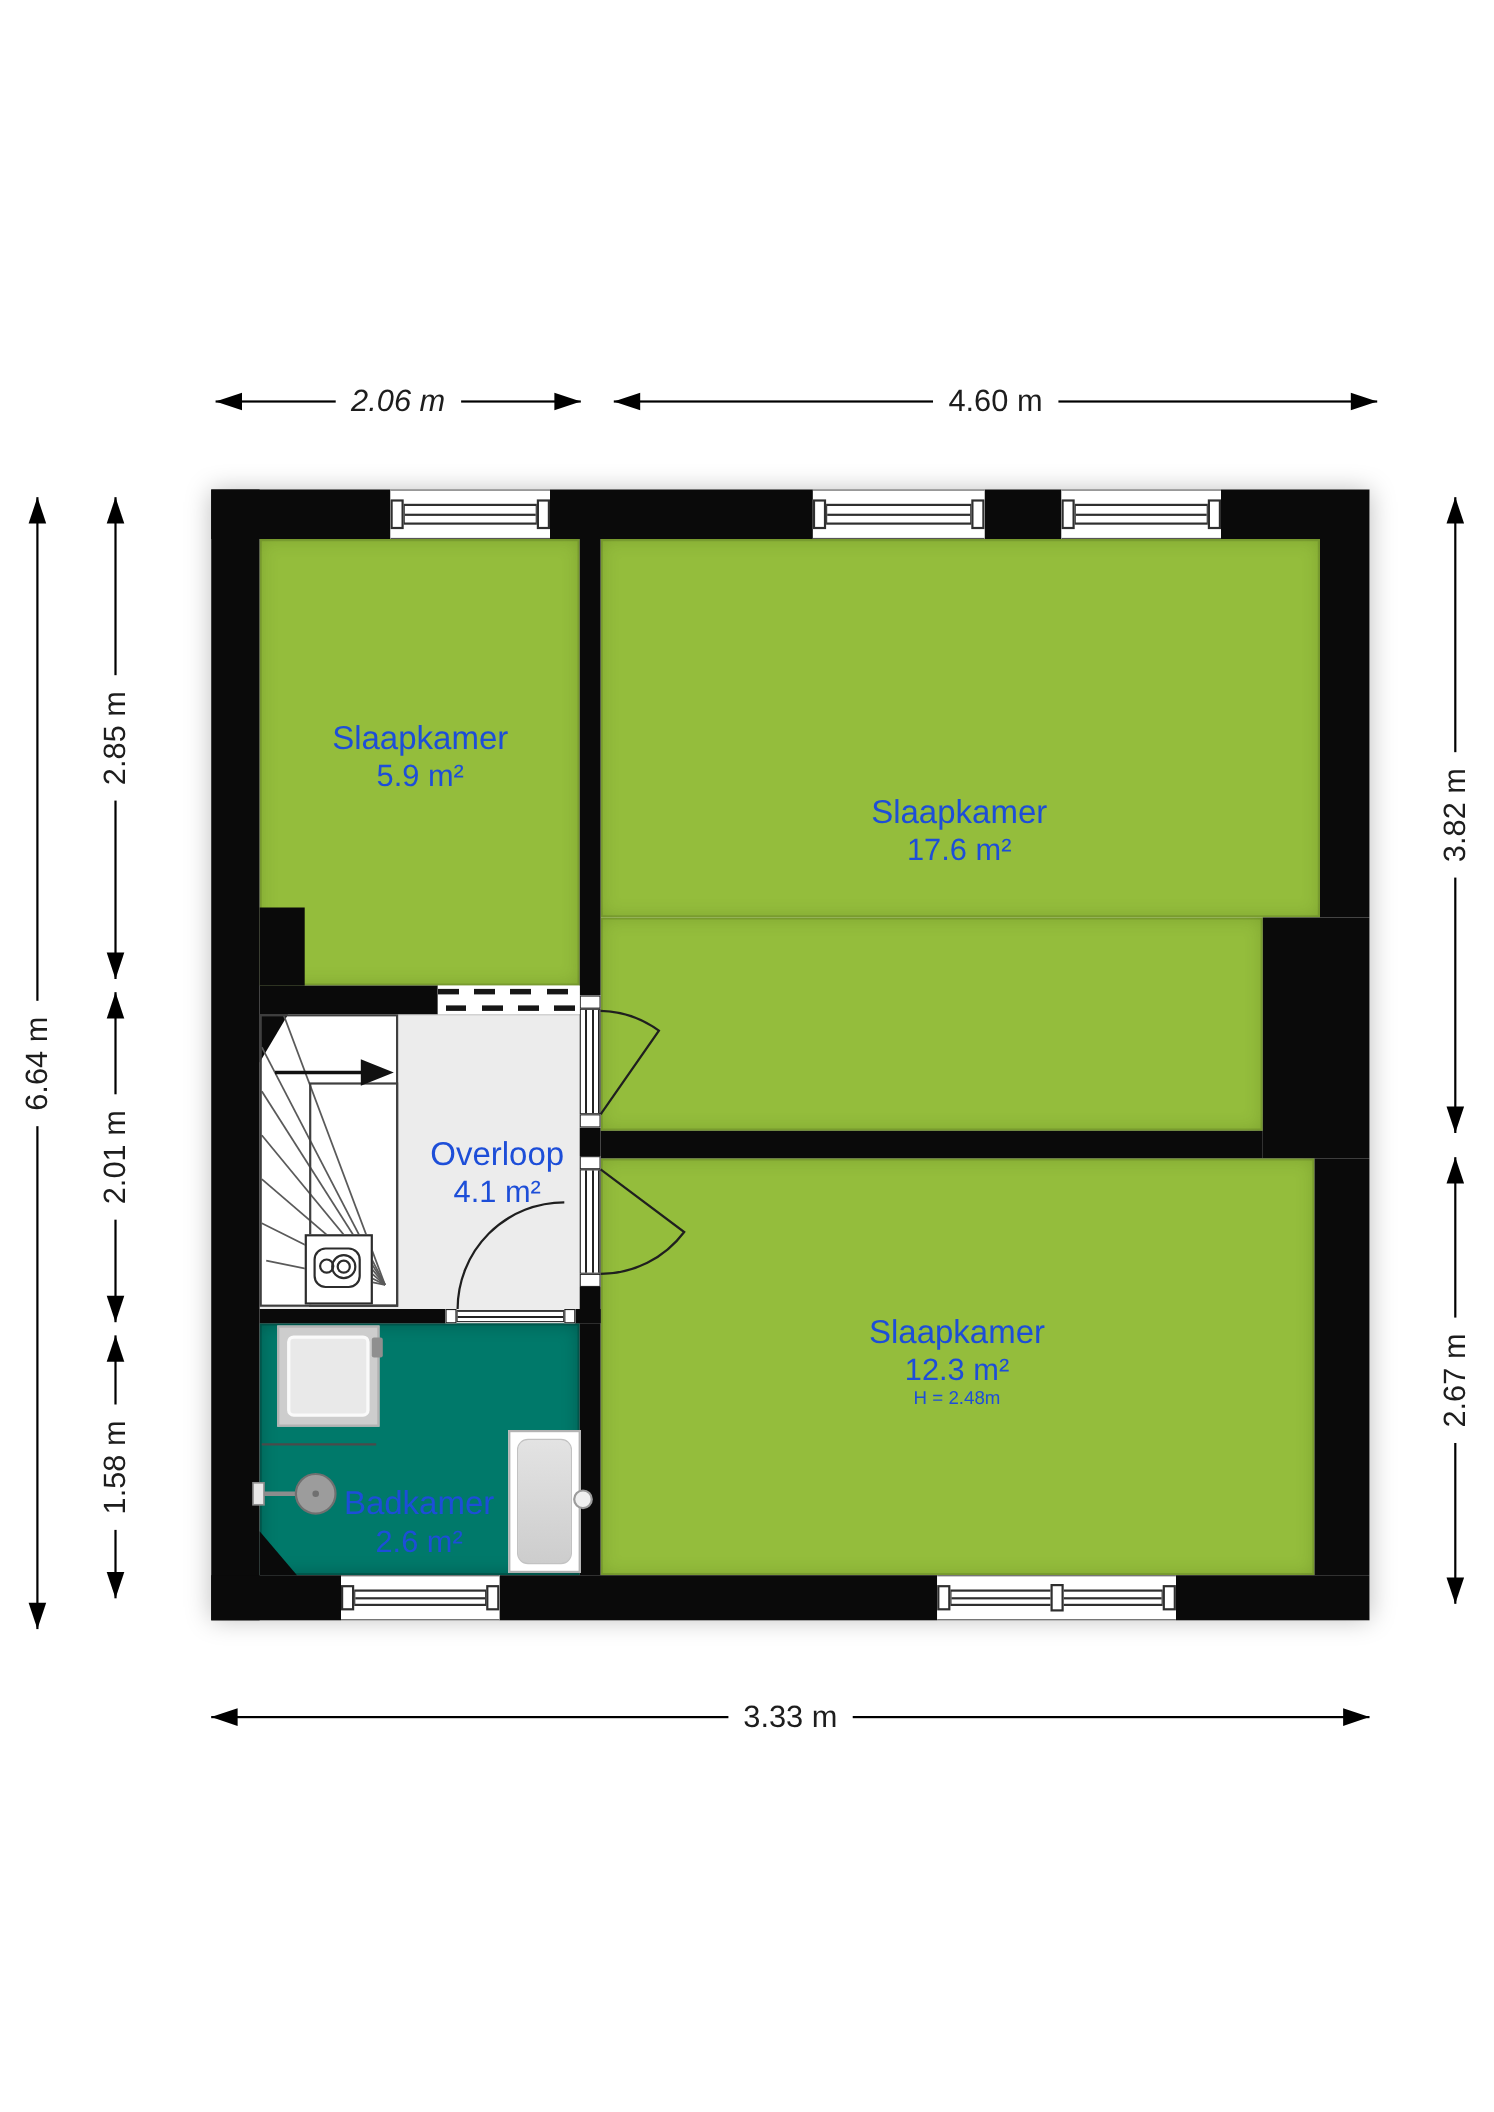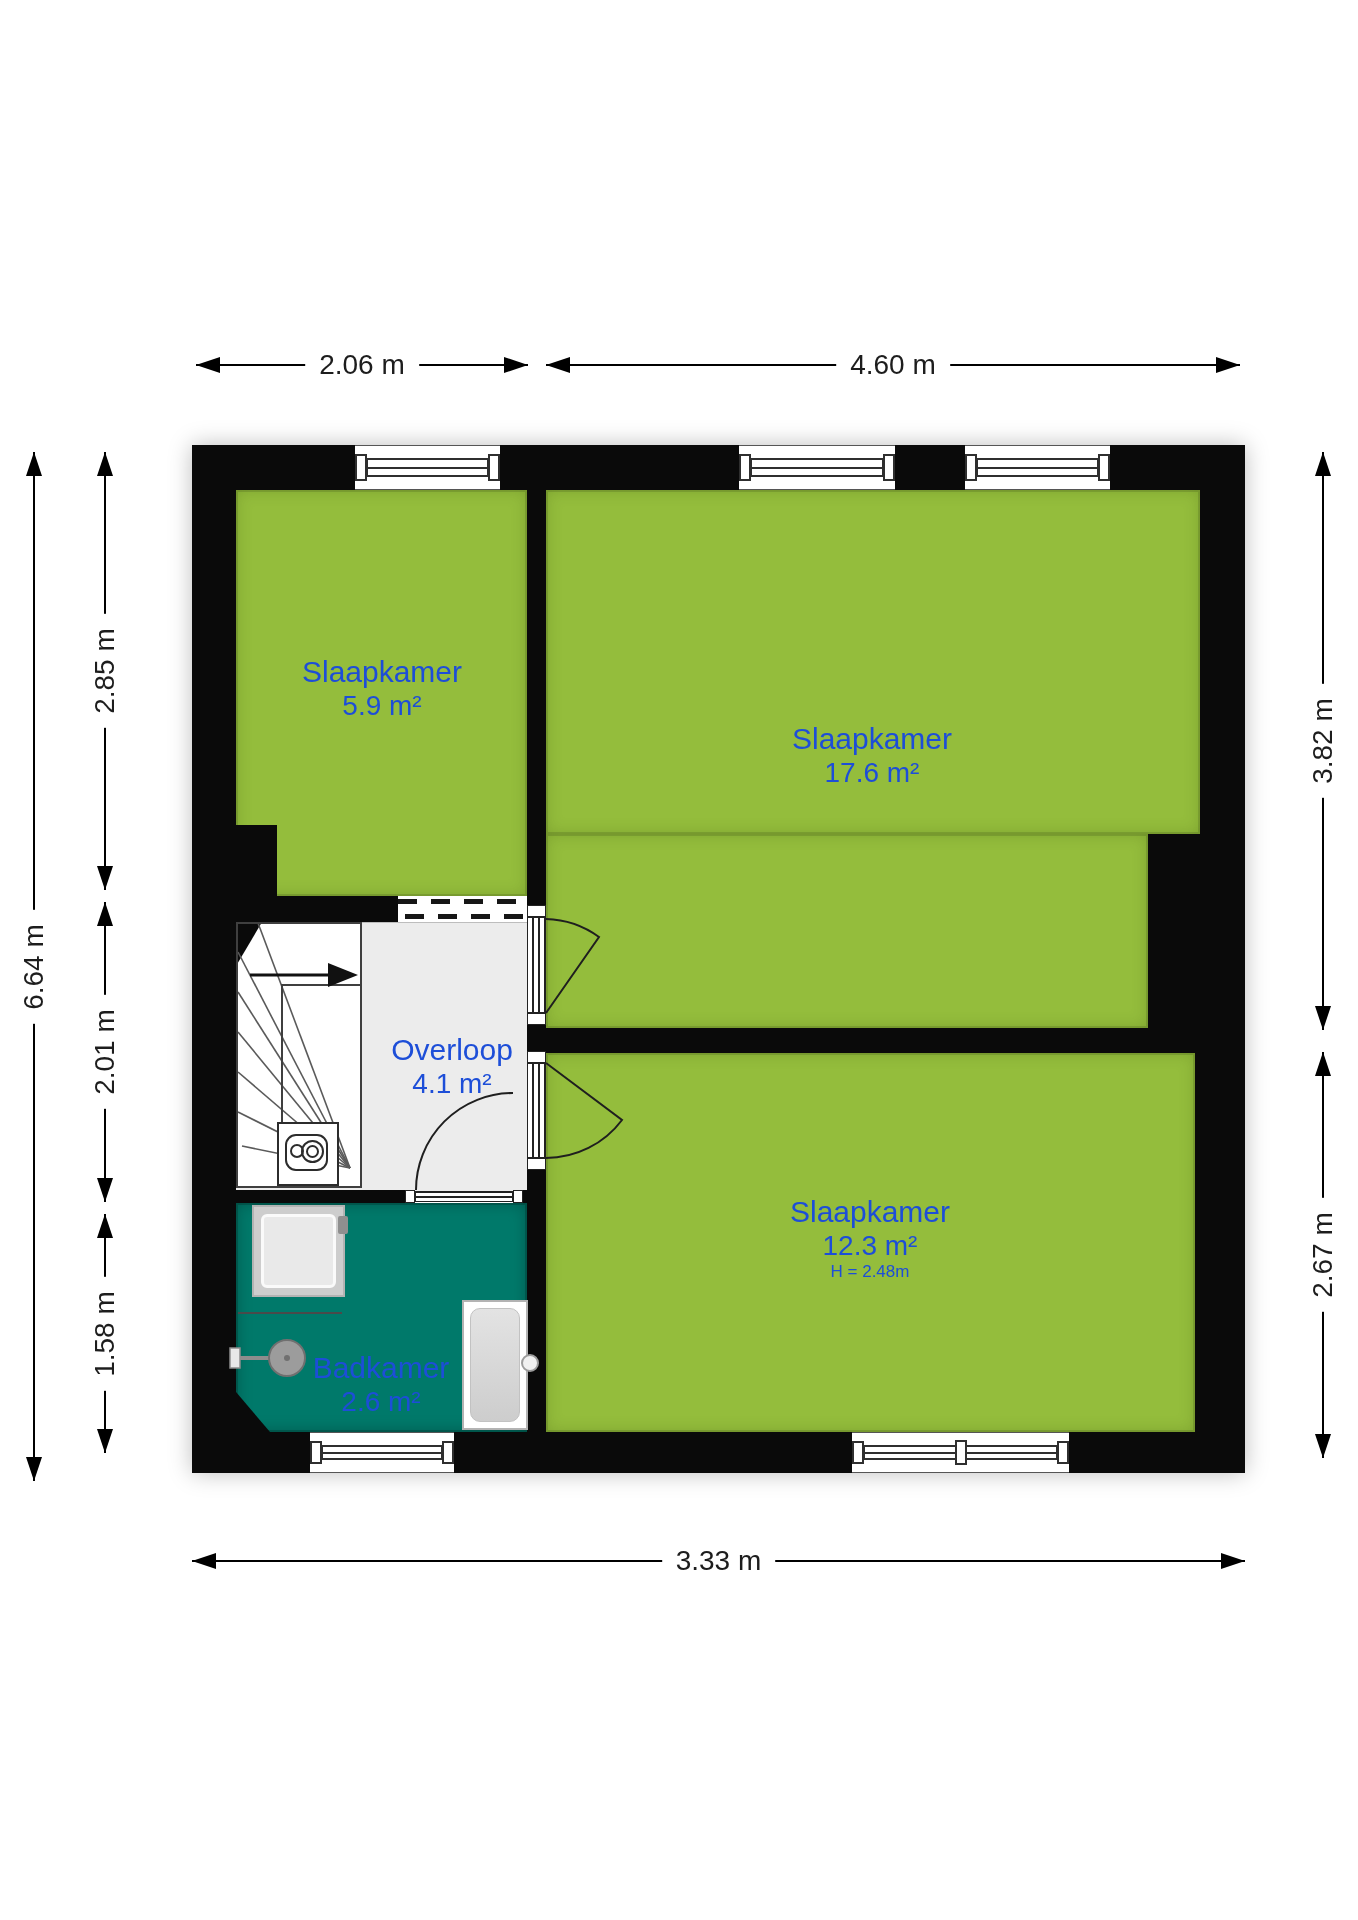--- a/index.html
+++ b/index.html
@@ -224,24 +224,24 @@
   </div>
   <div class="rlabel" style="left:452px;top:1066px;">
     <div>Overloop</div>
     <div class="area">4.1 m²</div>
   </div>
   <div class="rlabel" style="left:381px;top:1384px;">
     <div>Badkamer</div>
     <div class="area">2.6 m²</div>
   </div>
 
-  <div class="dimh" style="left:196px;top:364px;width:332px;">
+  <div class="dimh" style="left:196px;top:364px;width:332px;font-style:italic;">
     <span class="dl">2.06 m</span>
   </div>
-  <div class="dimh" style="left:546px;top:364px;width:694px;">
+  <div class="dimh" style="left:558px;top:364px;width:694px;">
     <span class="dl">4.60 m</span>
   </div>
   <div class="dimh" style="left:192px;top:1560px;width:1053px;">
     <span class="dl">3.33 m</span>
   </div>
   <div class="dimv" style="left:33px;top:452px;height:1029px;">
     <span class="dlv">6.64 m</span>
   </div>
   <div class="dimv" style="left:104px;top:452px;height:438px;">
     <span class="dlv">2.85 m</span>

